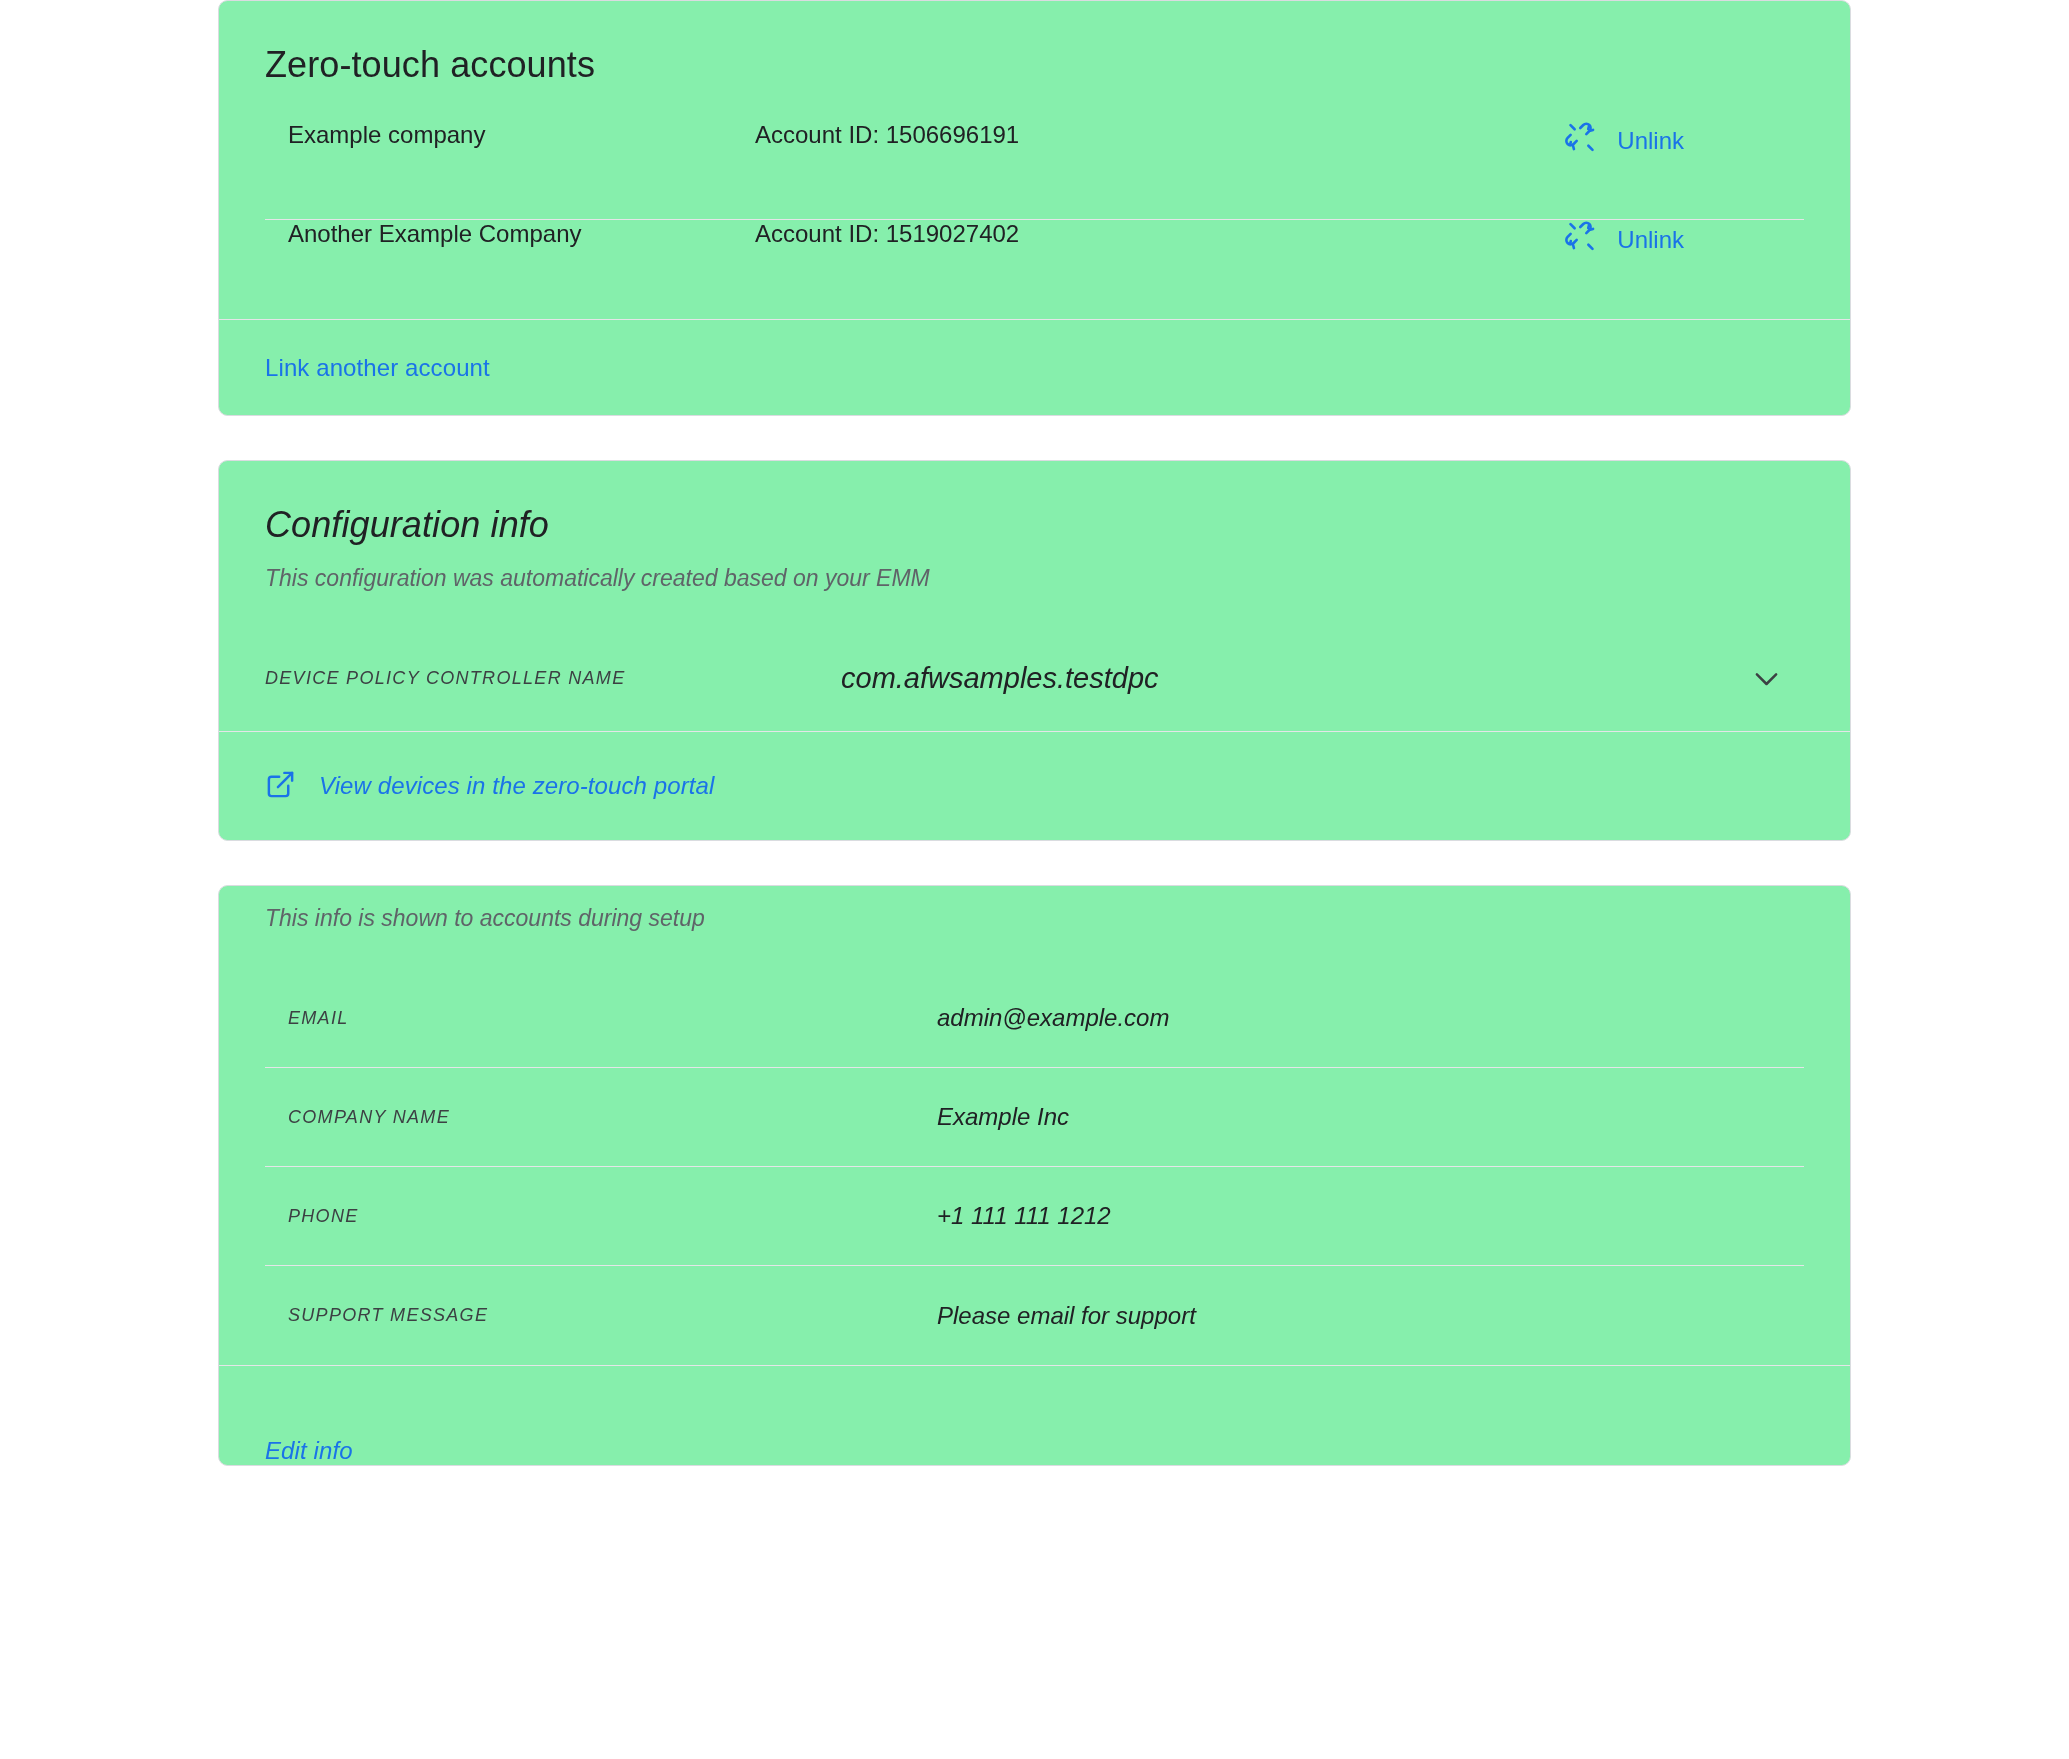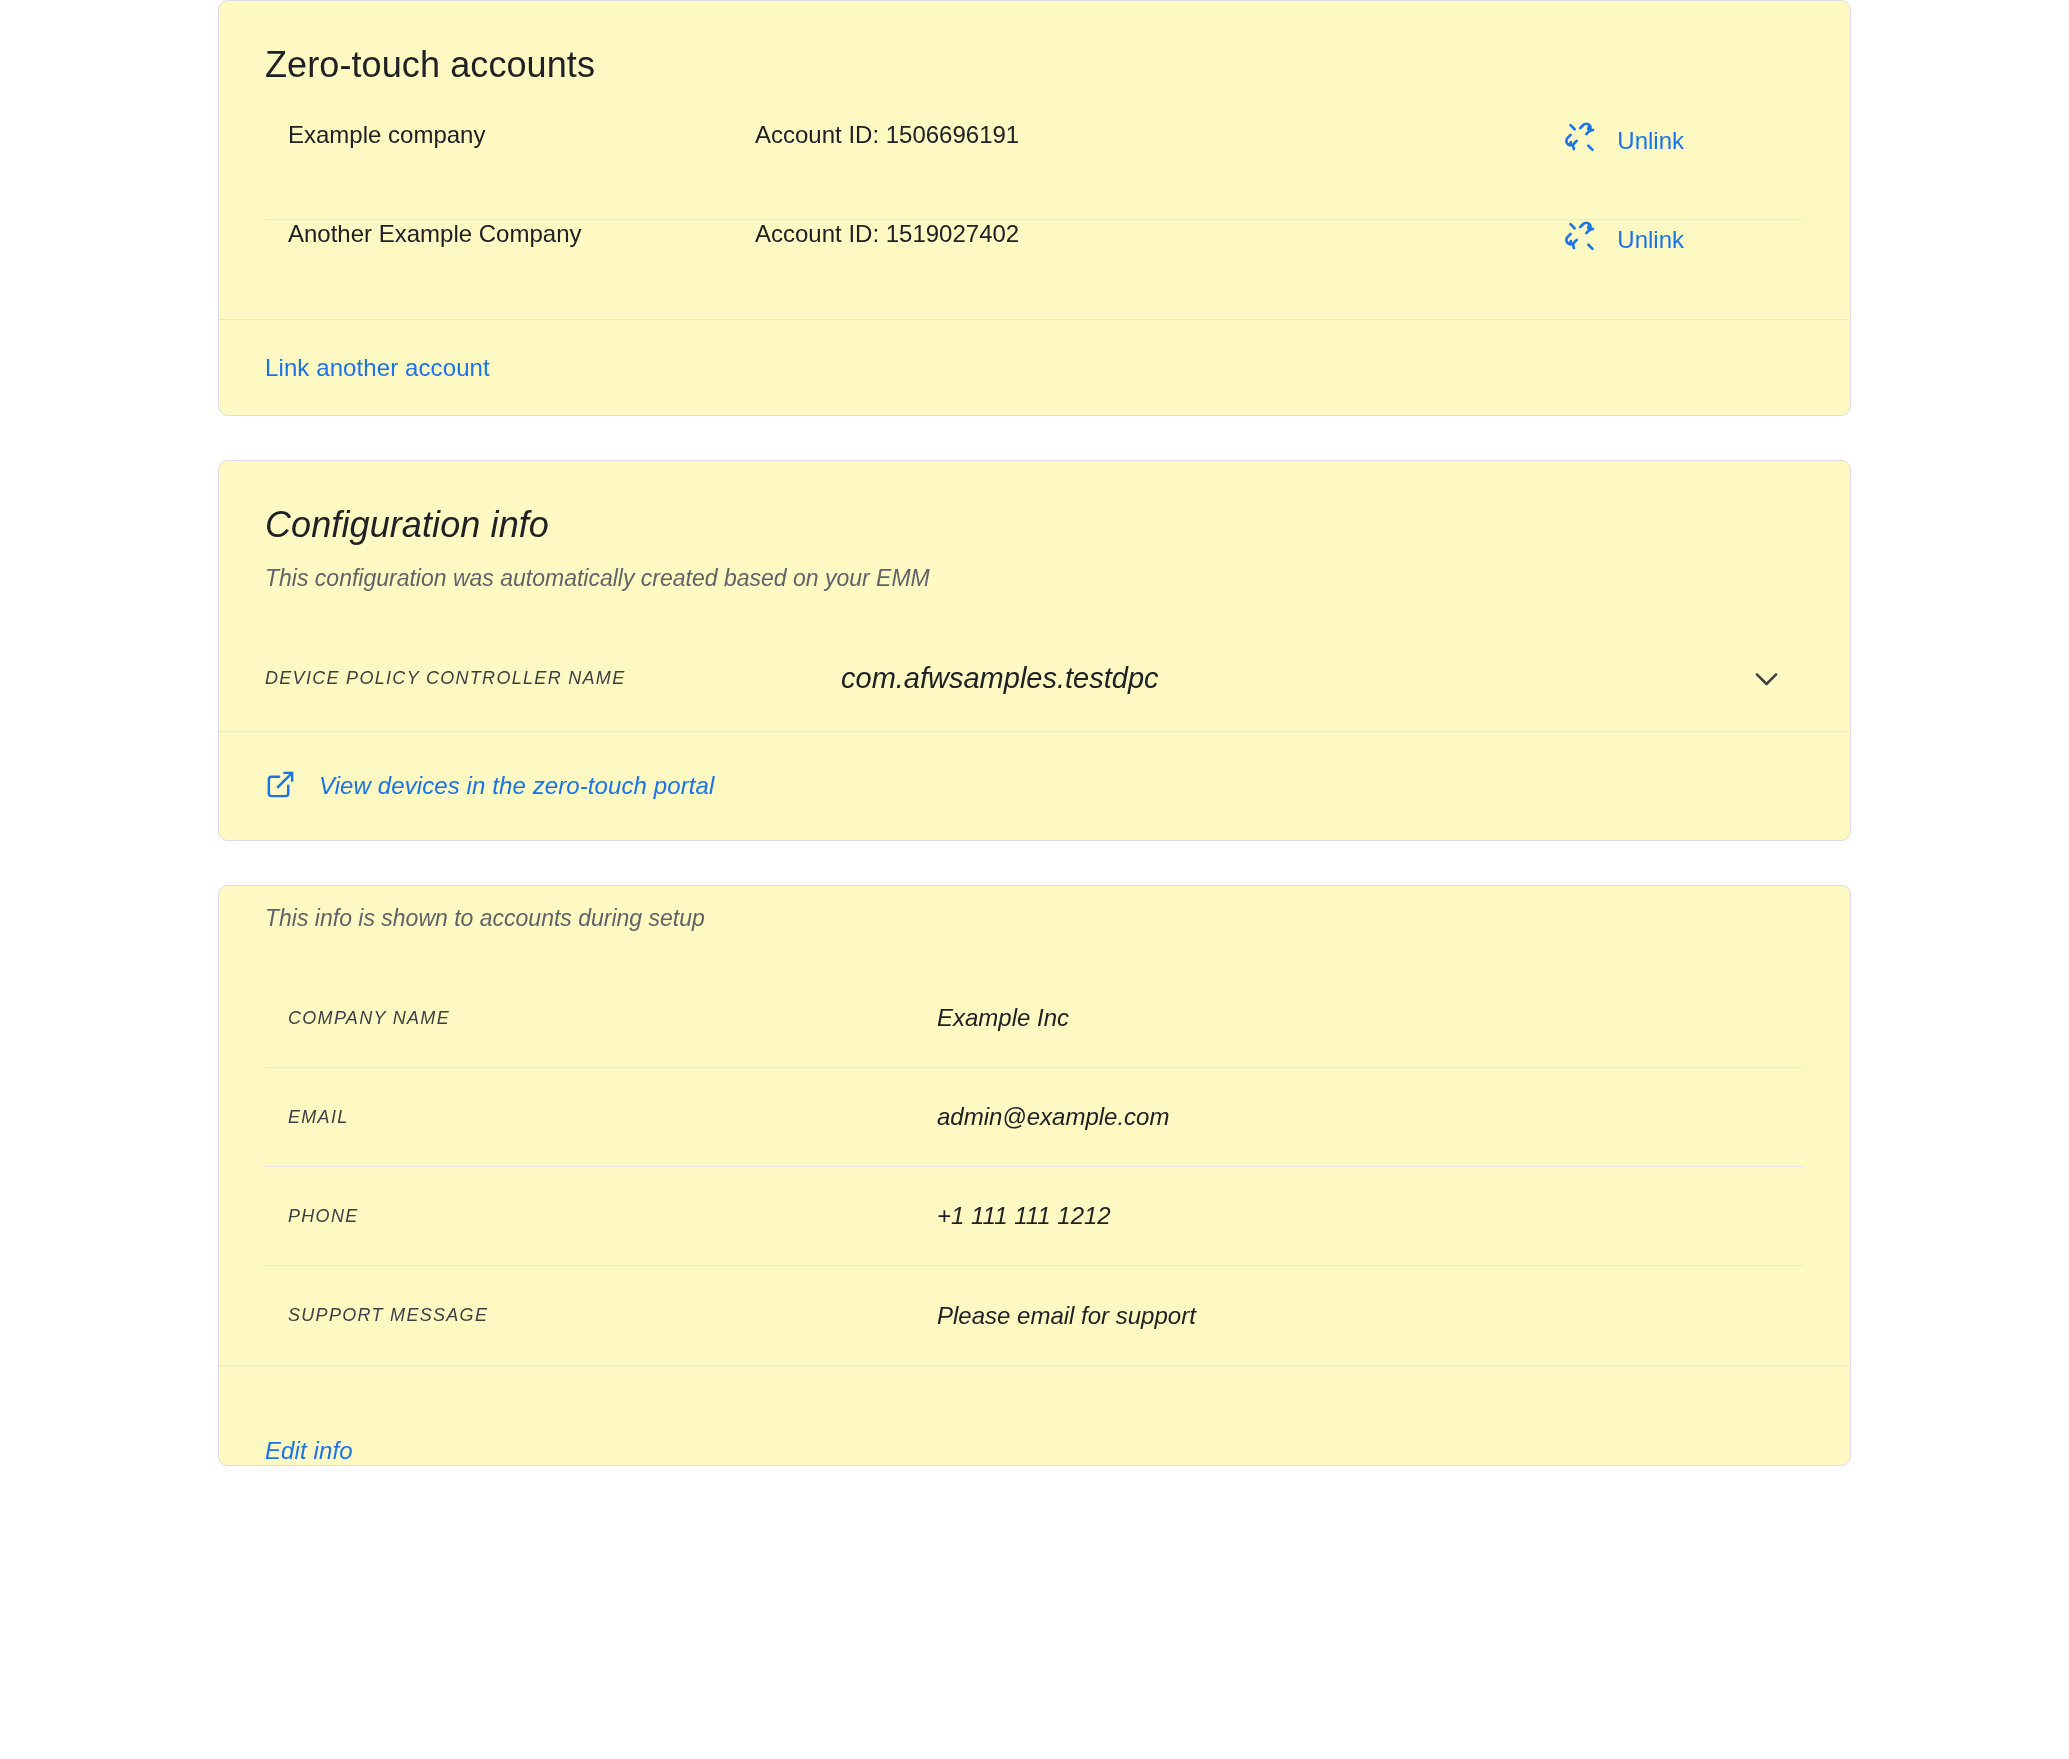--- a/index.html
+++ b/index.html
@@ -16,21 +16,21 @@
   }
   .page {
     width: 2069px;
     box-sizing: border-box;
     padding: 0;
   }
   .card {
     position: relative;
     margin: 0 auto;
     width: 1633px;
-    background: #fef9c3;
+    background: #86efac;
     border: 1px solid #dadce0;
     border-radius: 9.6px;
     box-sizing: border-box;
   }
   .card + .card { margin-top: 44px; font-style: italic; }
 
   .card-title {
     font-size: 36px;
     font-weight: 400;
     color: #202124;
@@ -254,28 +254,28 @@
       </span>
       <span class="link-action">View devices in the zero-touch portal</span>
     </div>
   </section>
 
   <section class="card">
     <p class="card-sub">This info is shown to accounts during setup</p>
 
     <div class="si-body">
       <div class="si-row">
+        <div class="si-key">EMAIL</div>
+        <div class="si-val">admin@example.com</div>
+      </div>
+      <div class="si-row">
         <div class="si-key">COMPANY NAME</div>
         <div class="si-val">Example Inc</div>
       </div>
       <div class="si-row">
-        <div class="si-key">EMAIL</div>
-        <div class="si-val">admin@example.com</div>
-      </div>
-      <div class="si-row">
         <div class="si-key">PHONE</div>
         <div class="si-val">+1 111 111 1212</div>
       </div>
       <div class="si-row">
         <div class="si-key">SUPPORT MESSAGE</div>
         <div class="si-val">Please email for support</div>
       </div>
     </div>
 
     <div class="si-footer">

